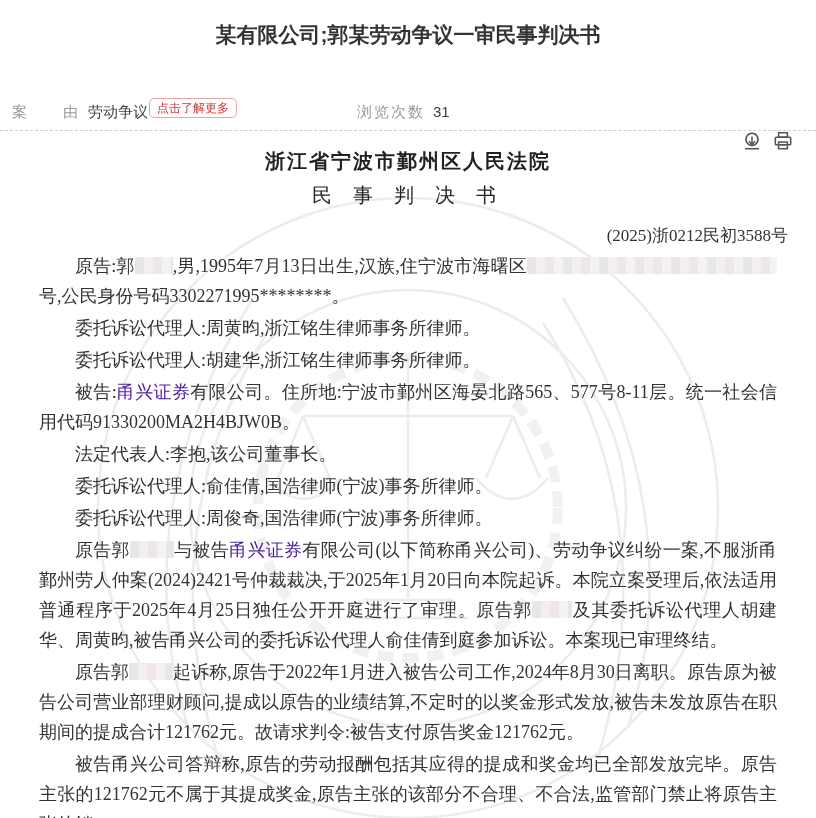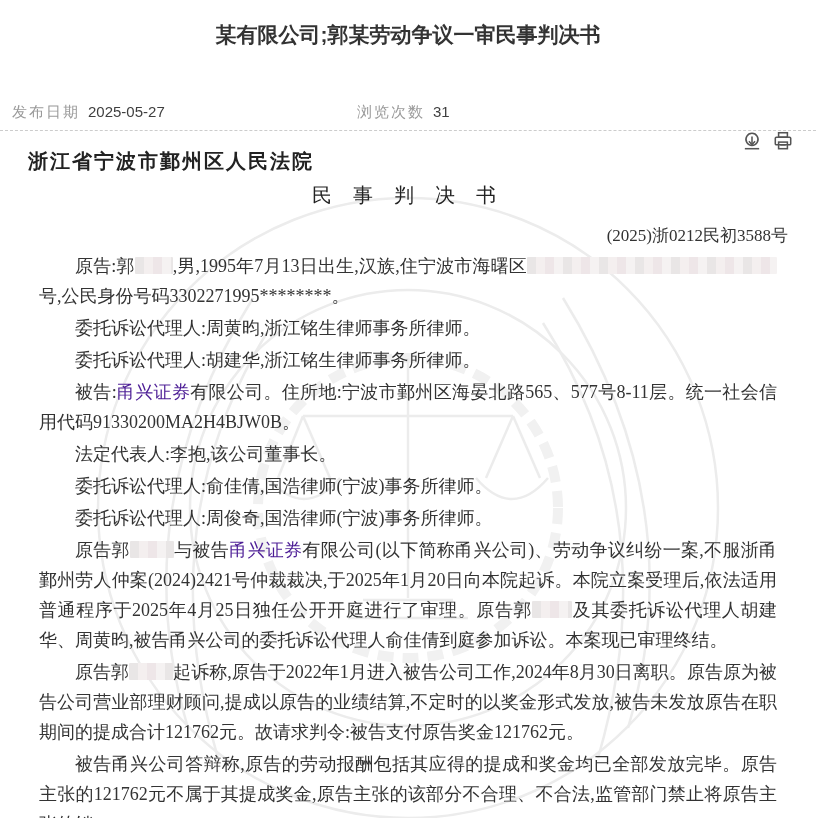--- a/index.html
+++ b/index.html
@@ -19,21 +19,21 @@
   .meta-label{display:inline-block;width:66px;color:#9a9a9a;font-size:15px;
               text-align:justify;text-align-last:justify;vertical-align:top;}
   .meta-value{color:#3f3f3f;font-size:15px;margin-left:10px;}
   .badge{display:inline-block;border:1px solid #e2a7a7;color:#c43c3c;background:#fffdfd;
          border-radius:5px;font-size:12px;line-height:16px;padding:1px 7px;
          margin-left:1px;position:relative;top:-5px;cursor:pointer;}
   .meta-icons{position:absolute;right:22px;top:40px;display:flex;gap:9px;}
   .meta-icons span{display:inline-block;width:22px;height:22px;cursor:pointer;}
   
   .doc{position:relative;z-index:1;padding:0 28px;}
-  .court{margin:16px 0 0;font-size:20px;font-weight:700;color:#222;
+  .court{margin:16px 0 0;text-align:center;font-size:20px;font-weight:700;color:#222;
          letter-spacing:2px;line-height:28px;font-family:"Liberation Serif",serif;}
   .doc-type{margin:6px 0 16px;text-align:center;font-size:20px;font-weight:400;color:#222;
             letter-spacing:8px;line-height:28px;font-family:"Liberation Serif",serif;}
   .case-no{margin:8px 0 0;text-align:right;font-size:17px;color:#333;line-height:22px;
            font-family:"Liberation Serif",serif;}
   .paragraphs{margin-top:4px;}
   .para{margin:0 11px 2px;font-family:"Liberation Serif",serif;font-size:18px;color:#333;
         line-height:30px;text-indent:2em;text-align:justify;}
   .red-link{color:#4c1d95;cursor:pointer;}
   .redact{display:inline-block;height:17px;vertical-align:-2px;border-radius:1px;
@@ -63,21 +63,21 @@
     <path d="M560 560 Q625 340 495 130"></path>
     <path d="M150 590 Q80 350 205 155"></path>
     <path d="M530 590 Q600 350 475 155"></path>
   </svg>
 
   <div class="page-title">某有限公司;郭某劳动争议一审民事判决书</div>
 
   <div class="meta">
     <div class="meta-grid">
       <div class="meta-cell">
-        <span class="meta-label">发布日期</span><span class="meta-value">2025-05-27</span>
+        <span class="meta-label">案由</span><span class="meta-value">劳动争议</span><span class="badge">点击了解更多</span>
       </div>
       <div class="meta-cell">
         <span class="meta-label">浏览次数</span><span class="meta-value">31</span>
       </div>
     </div>
     <div class="meta-icons">
       <span>
         <svg width="22" height="22" viewBox="0 0 20 20" fill="none" stroke="#555" stroke-width="1.4">
           <path d="M10 3 a5.5 5.5 0 1 1 -0.01 0"></path>
           <line x1="10" y1="6" x2="10" y2="12.5"></line>

